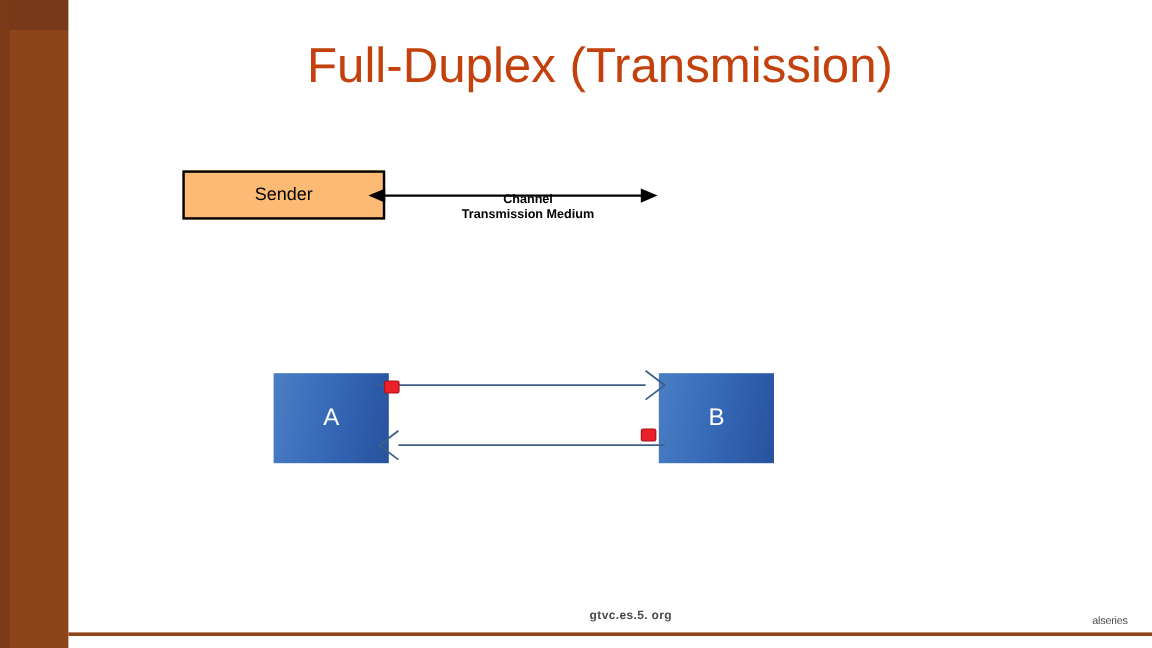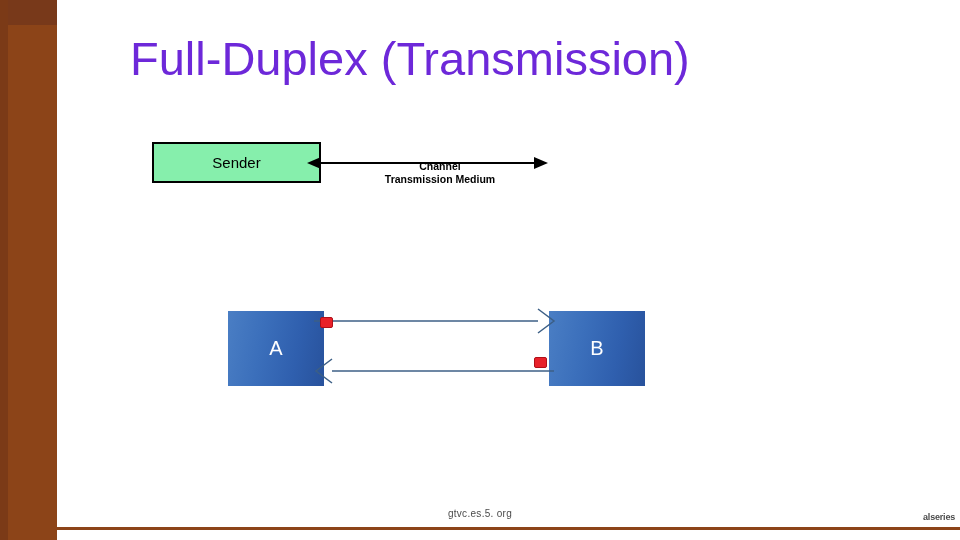--- a/index.html
+++ b/index.html
@@ -51,33 +51,33 @@
     height: 3px;
     background: #8c4418;
   }
 
   
   .title {
     position: absolute;
     left: 130px;
     top: 31px;
     width: 740px;
-    text-align: left;
-    font-size: 47px;
-    color: #6d28d9;
+    text-align: center;
+    font-size: 41px;
+    color: #c2410c;
     font-family: "Liberation Sans", sans-serif;
     letter-spacing: 0px;
     white-space: nowrap;
   }
 
   
   .box-outline {
     position: absolute;
     border: 2px solid #000000;
-    background: #86efac;
+    background: #fdba74;
     box-sizing: border-box;
     display: flex;
     align-items: center;
     justify-content: center;
     font-size: 15px;
     color: #000000;
   }
   #sender-box {
     left: 152px;
     top: 142px;
@@ -164,34 +164,34 @@
     left: 534px;
     top: 357px;
   }
 
   
   .footer-center {
     position: absolute;
     left: 400px;
     top: 508px;
     width: 160px;
-    text-align: center;
+    text-align: right;
     font-size: 10px;
-    font-weight: normal;
+    font-weight: bold;
     color: #4b4b4b;
     letter-spacing: 0.3px;
   }
   .footer-right {
     position: absolute;
     left: 895px;
     top: 512px;
     width: 60px;
-    text-align: right;
+    text-align: center;
     font-size: 9px;
-    font-weight: bold;
+    font-weight: normal;
     color: #4b4b4b;
     letter-spacing: -0.2px;
   }
 </style>
 </head>
 <body>
 
 <div class="slide">
 
   <div class="left-bar-dark"></div>

